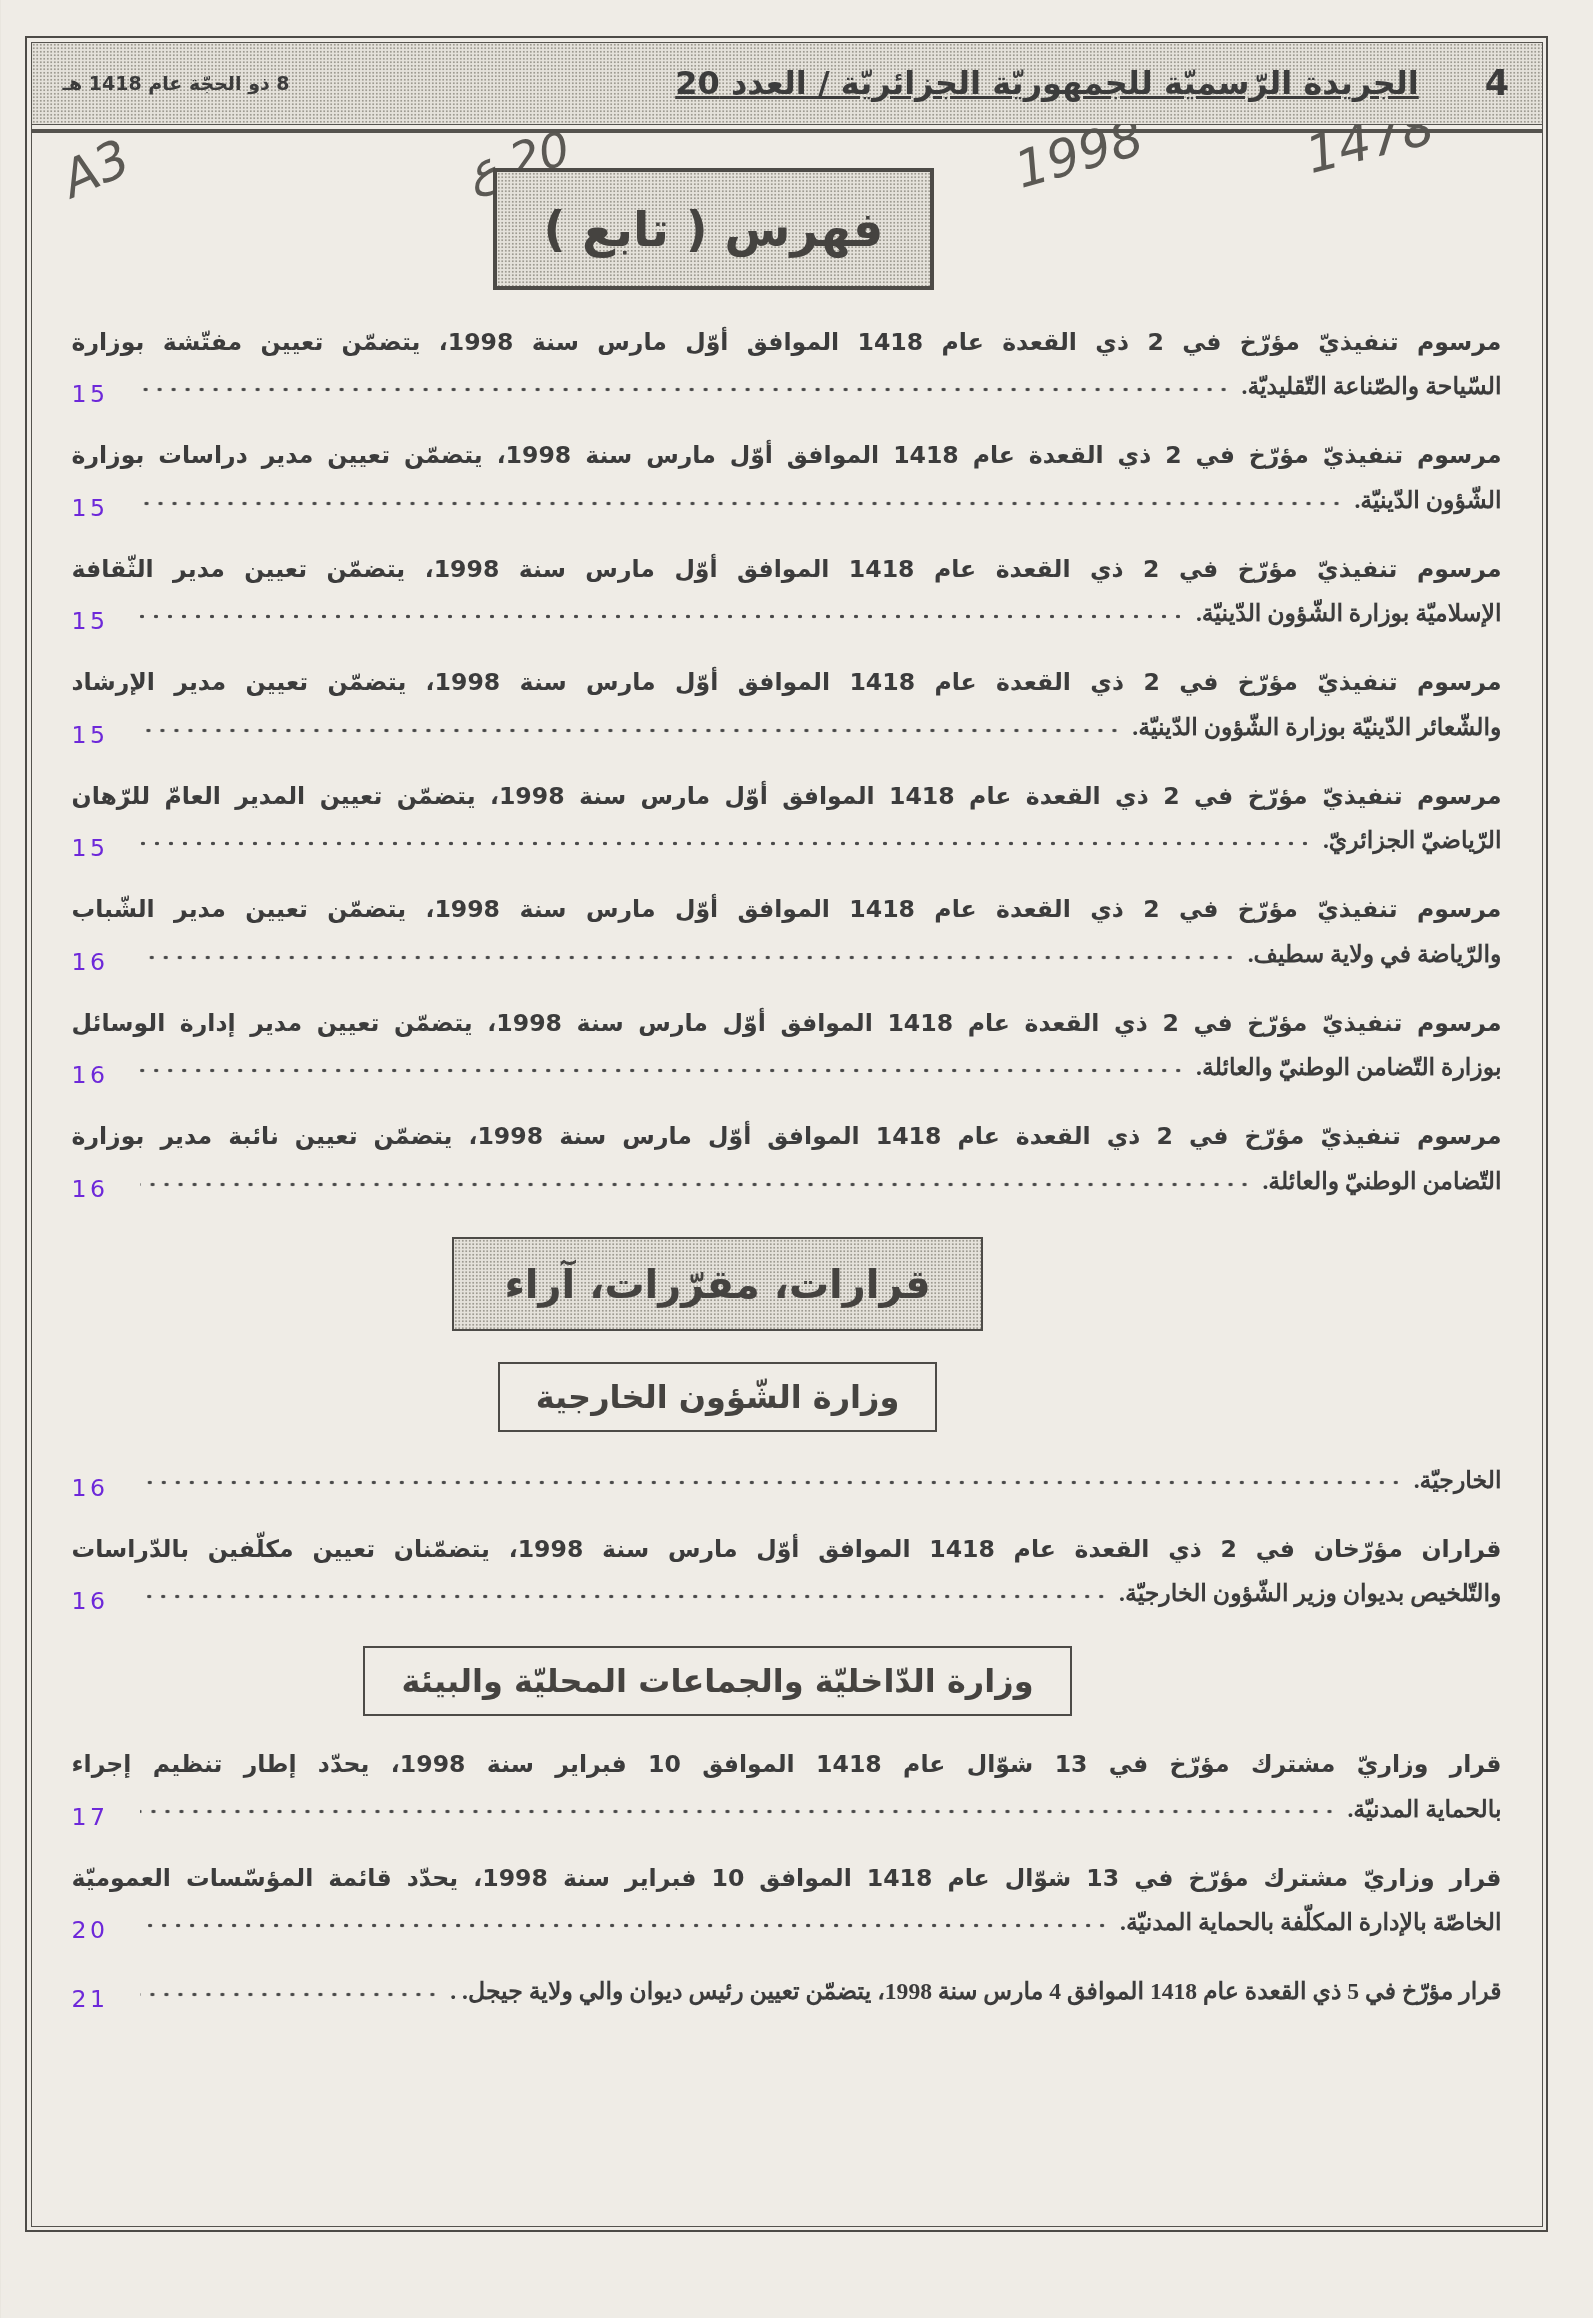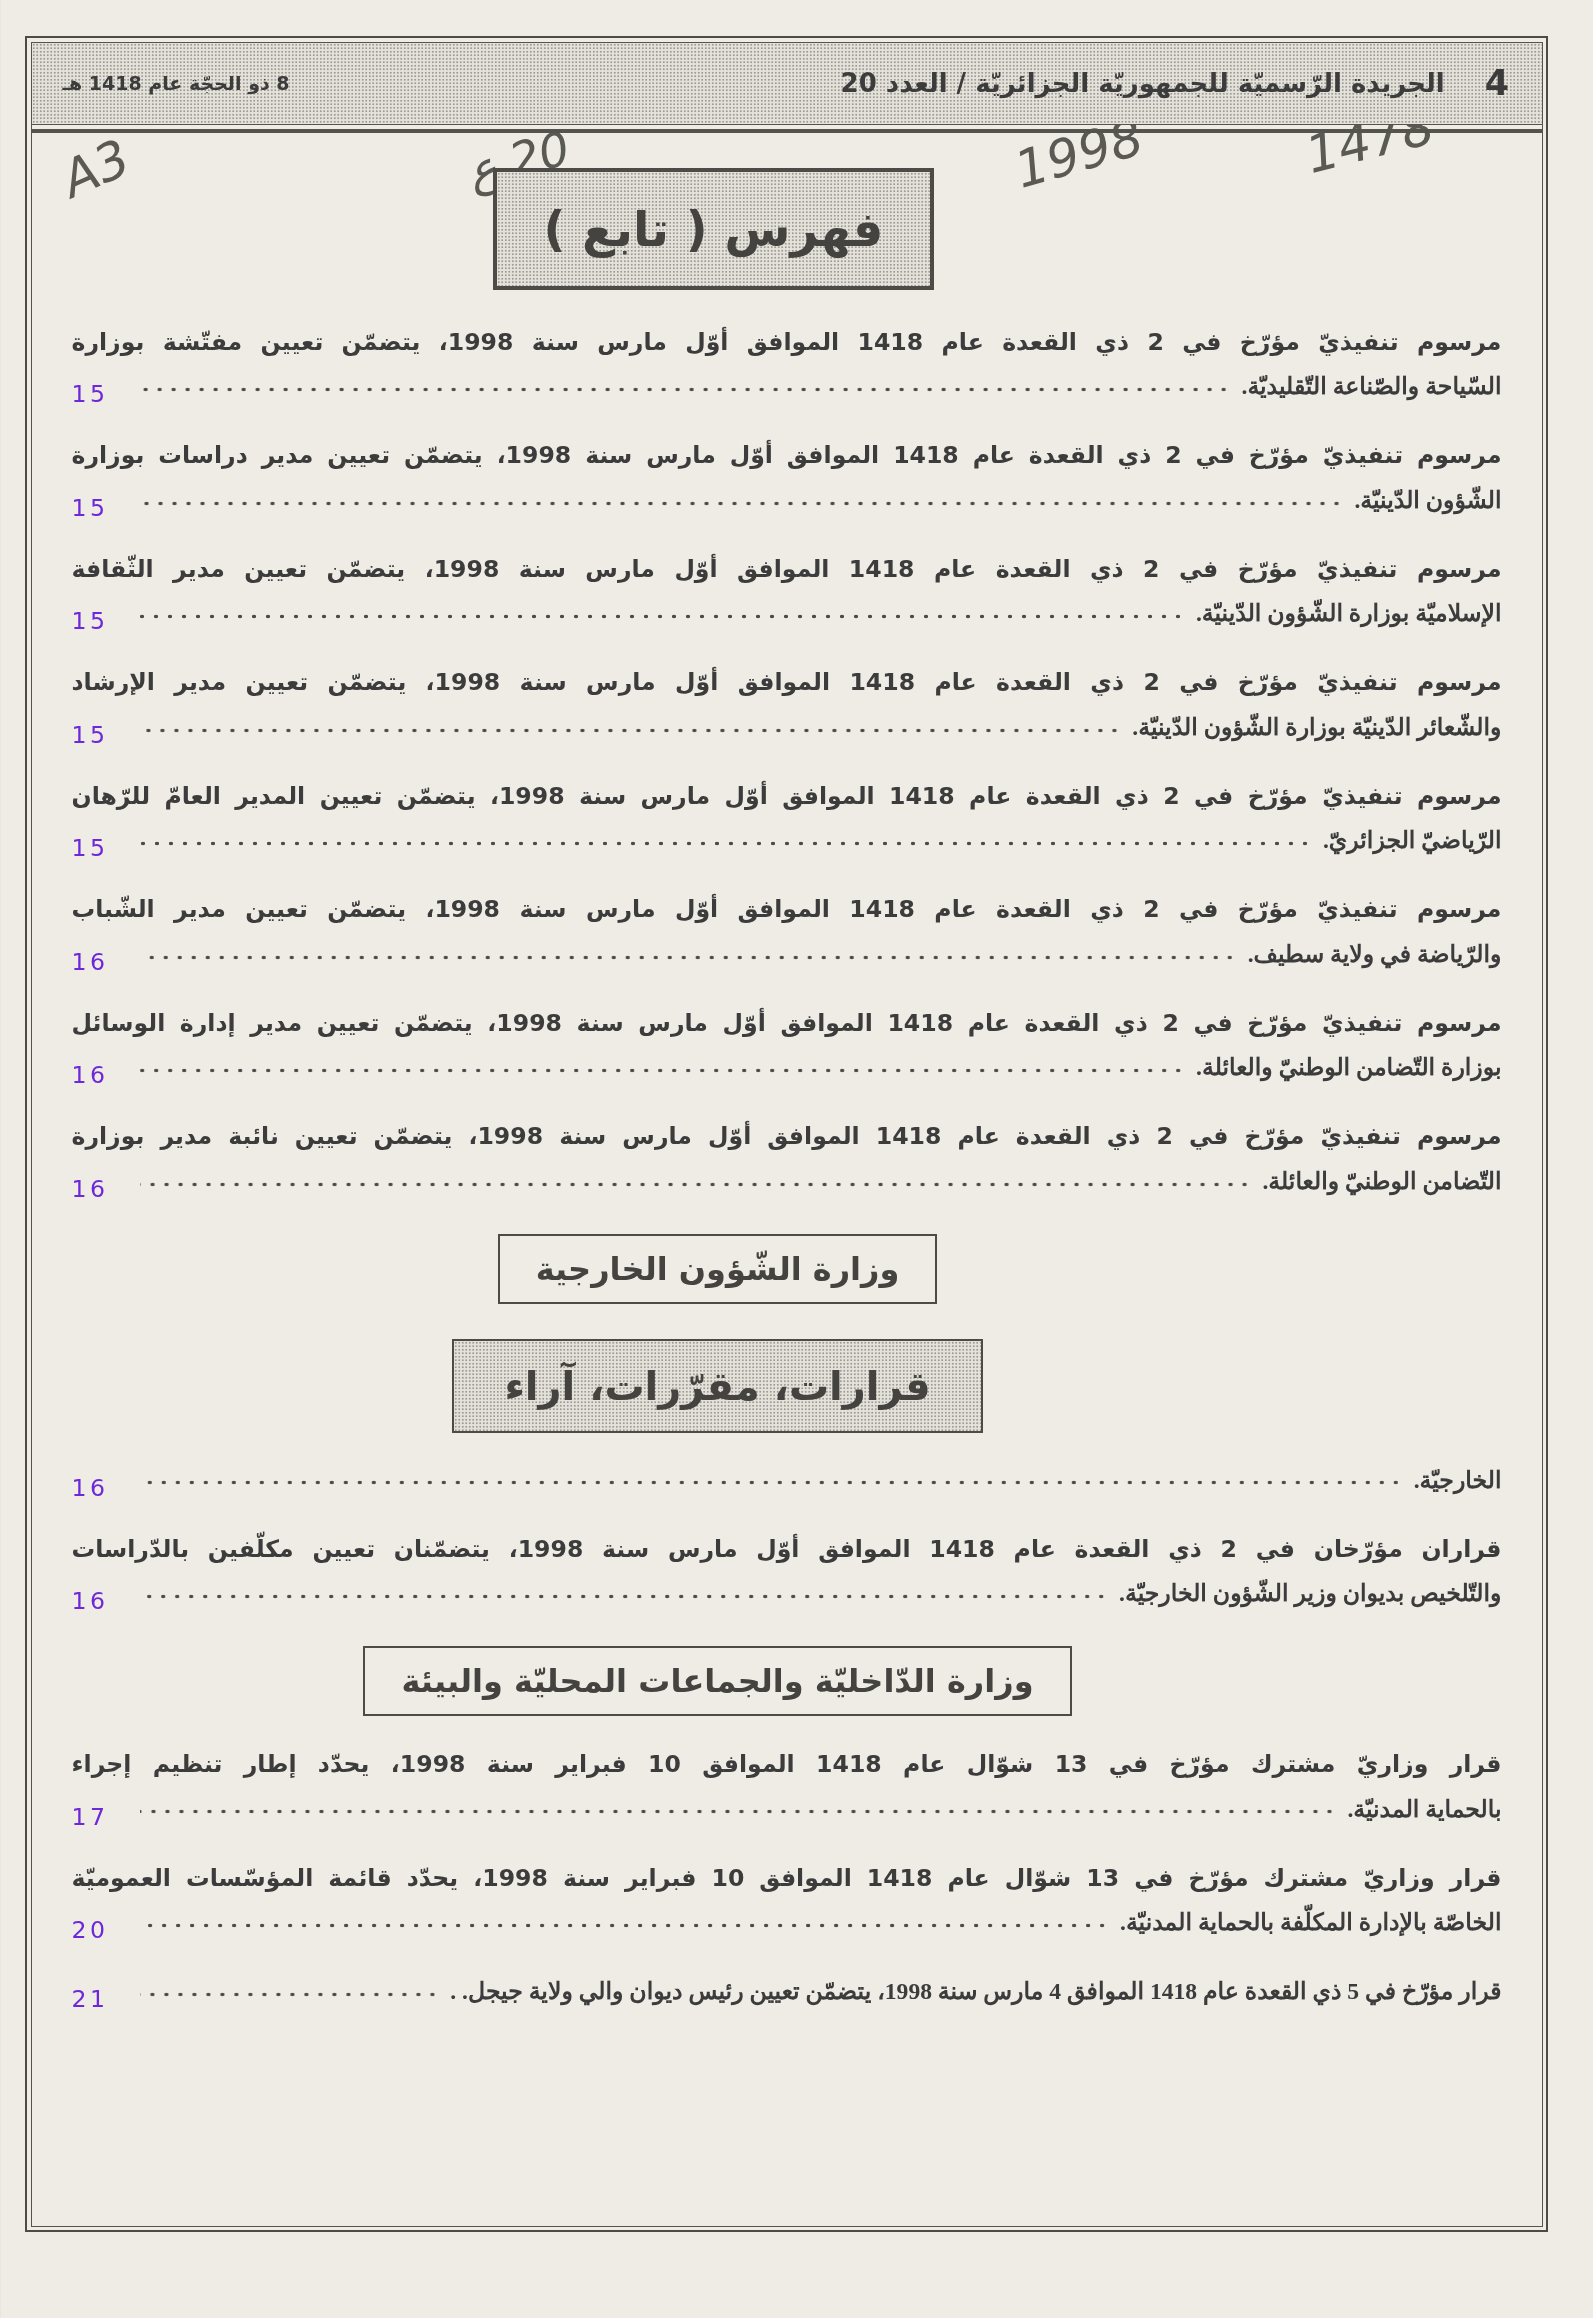--- a/index.html
+++ b/index.html
@@ -28,21 +28,21 @@
     background-size:3.5px 3.5px;
   }
 
   
   .header-bar{
     height:81px;display:flex;align-items:center;direction:rtl;
     padding:0 31px;font-weight:bold;
     border-bottom:1.4px solid #55534e;
   }
   .hdr-page{font-size:35px;letter-spacing:1.4px;}
-  .hdr-title{font-size:26px;margin-right:40px;white-space:nowrap;}
+  .hdr-title{font-size:32px;margin-right:66px;white-space:nowrap;text-decoration:underline;}
   .hdr-date{font-size:19px;margin-right:auto;white-space:nowrap;}
   .header-rule{height:4.9px;border-bottom:4.2px solid #55534e;}
 
   
   .ann{
     position:absolute;font-style:italic;color:#5b5954;
     font-size:51px;white-space:nowrap;pointer-events:none;
   }
   .ann-a3{left:62px;top:139px;transform:rotate(-24deg);}
   .ann-issue{left:467px;top:132px;transform:rotate(-14deg);font-size:47px;}
@@ -178,22 +178,22 @@
               </div>
             </div>
             <div class="entry">
               <div class="line">مرسوم تنفيذيّ مؤرّخ في 2 ذي القعدة عام 1418 الموافق أوّل مارس سنة 1998، يتضمّن تعيين نائبة مدير بوزارة</div>
               <div class="tailrow">
                 <span class="tail">التّضامن الوطنيّ والعائلة.</span>
                 <span class="dots"></span>
                 <span class="pagenum">16</span>
               </div>
             </div>
+            <div class="banner-wrap"><div class="banner banner-shaded stipple">قرارات، مقرّرات، آراء</div></div>
             <div class="banner-wrap"><div class="banner banner-outlined">وزارة الشّؤون الخارجية</div></div>
-            <div class="banner-wrap"><div class="banner banner-shaded stipple">قرارات، مقرّرات، آراء</div></div>
             <div class="entry">
               <div class="tailrow">
                 <span class="tail">الخارجيّة.</span>
                 <span class="dots"></span>
                 <span class="pagenum">16</span>
               </div>
             </div>
             <div class="entry">
               <div class="line">قراران مؤرّخان في 2 ذي القعدة عام 1418 الموافق أوّل مارس سنة 1998، يتضمّنان تعيين مكلّفين بالدّراسات</div>
               <div class="tailrow">

